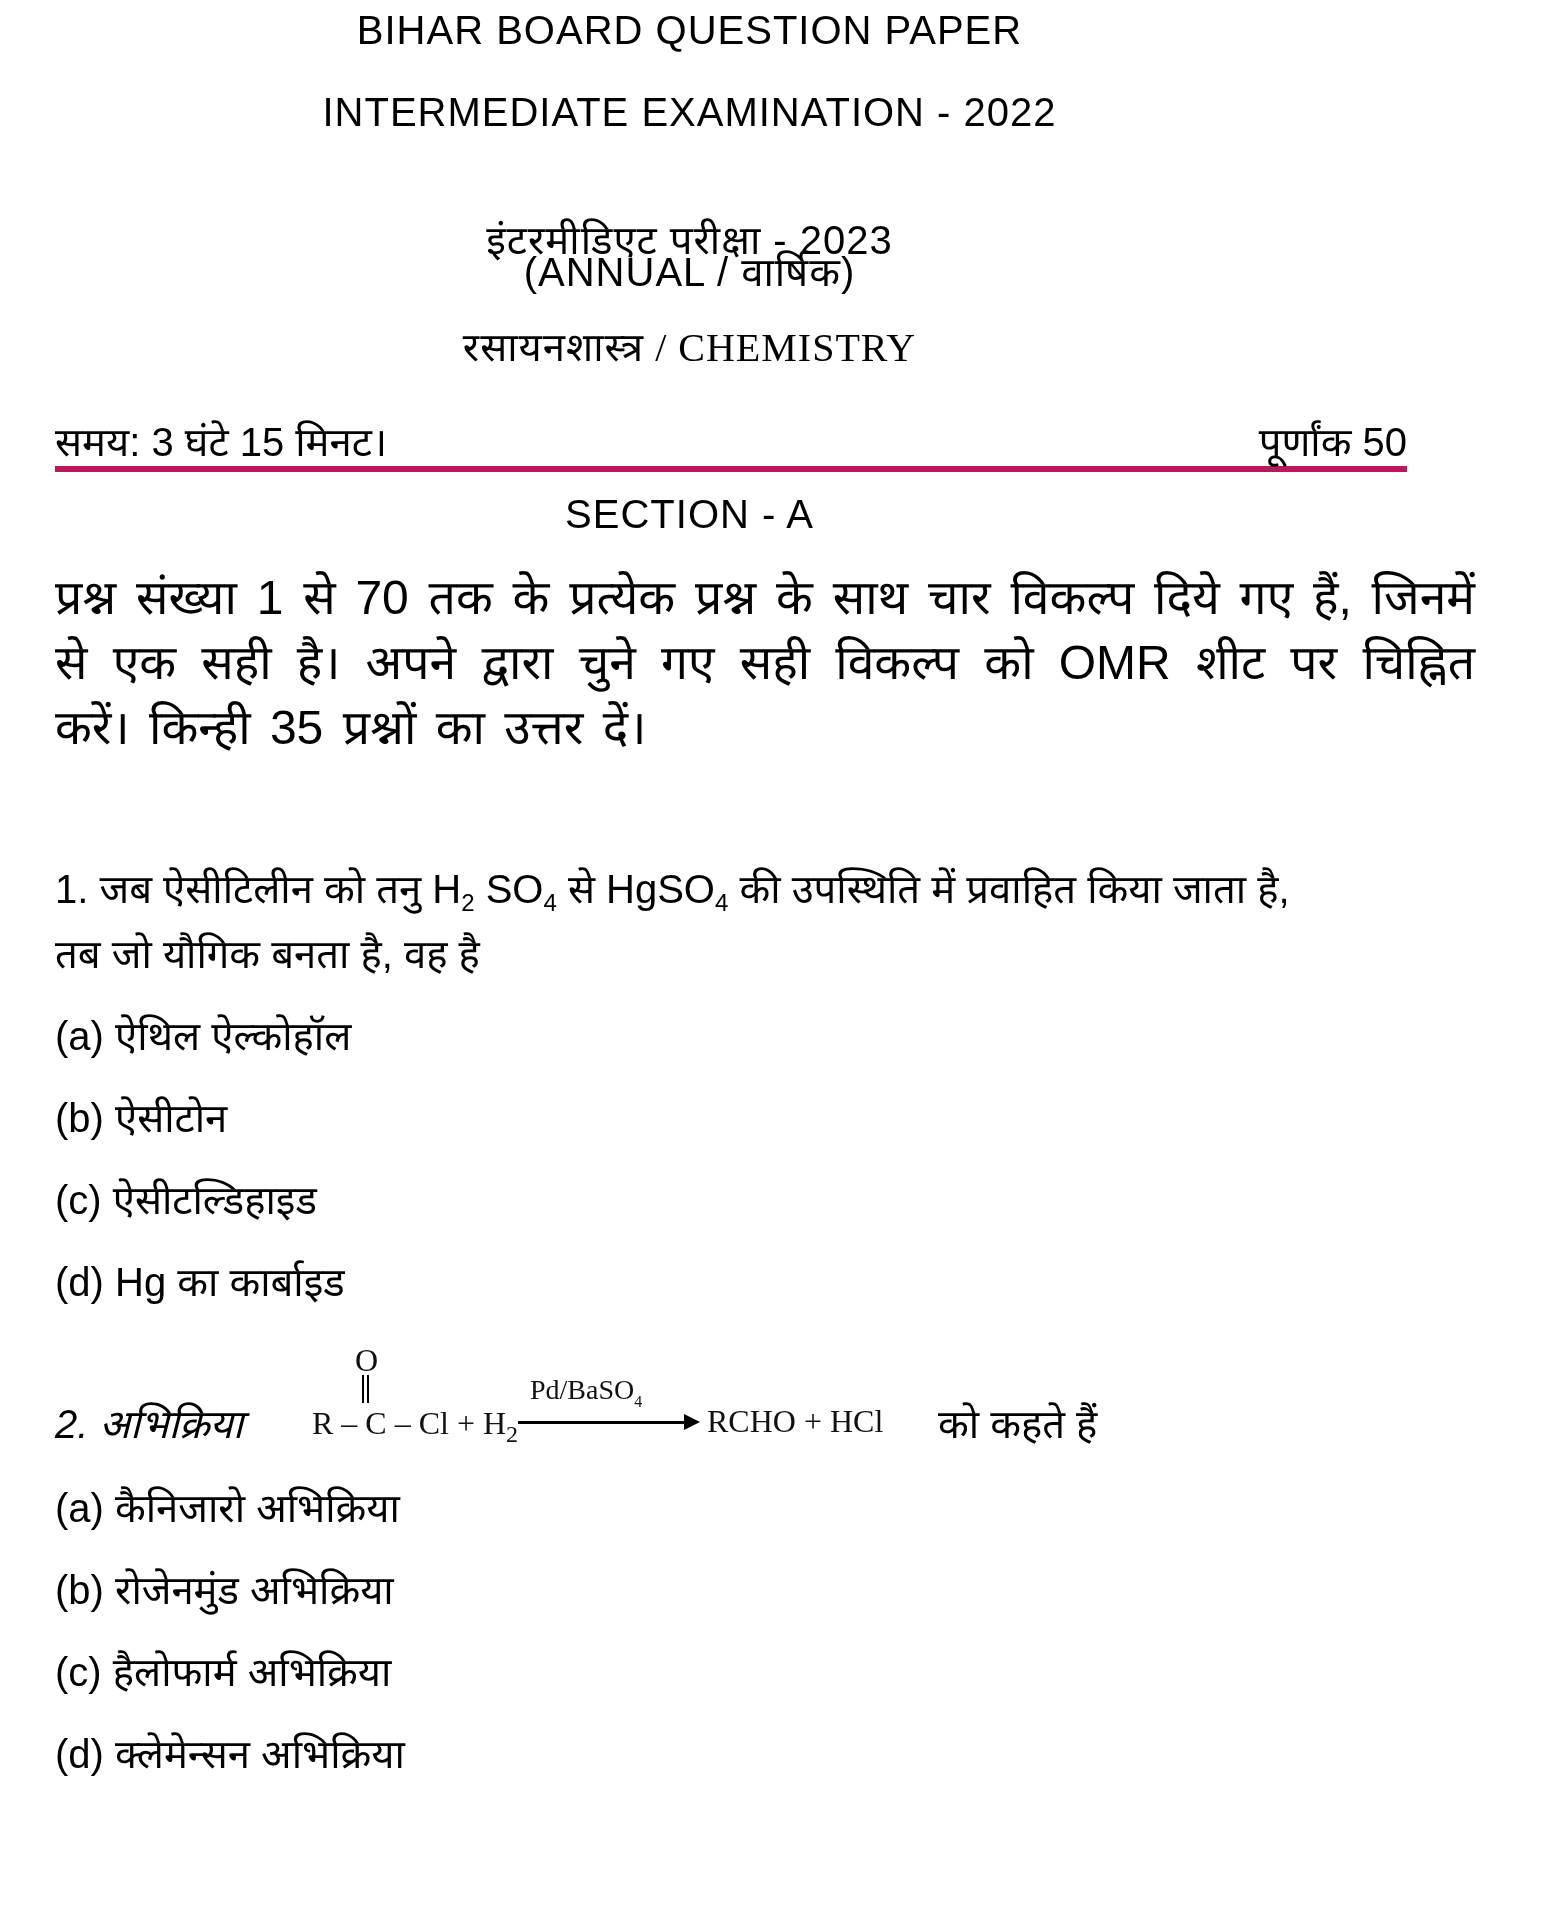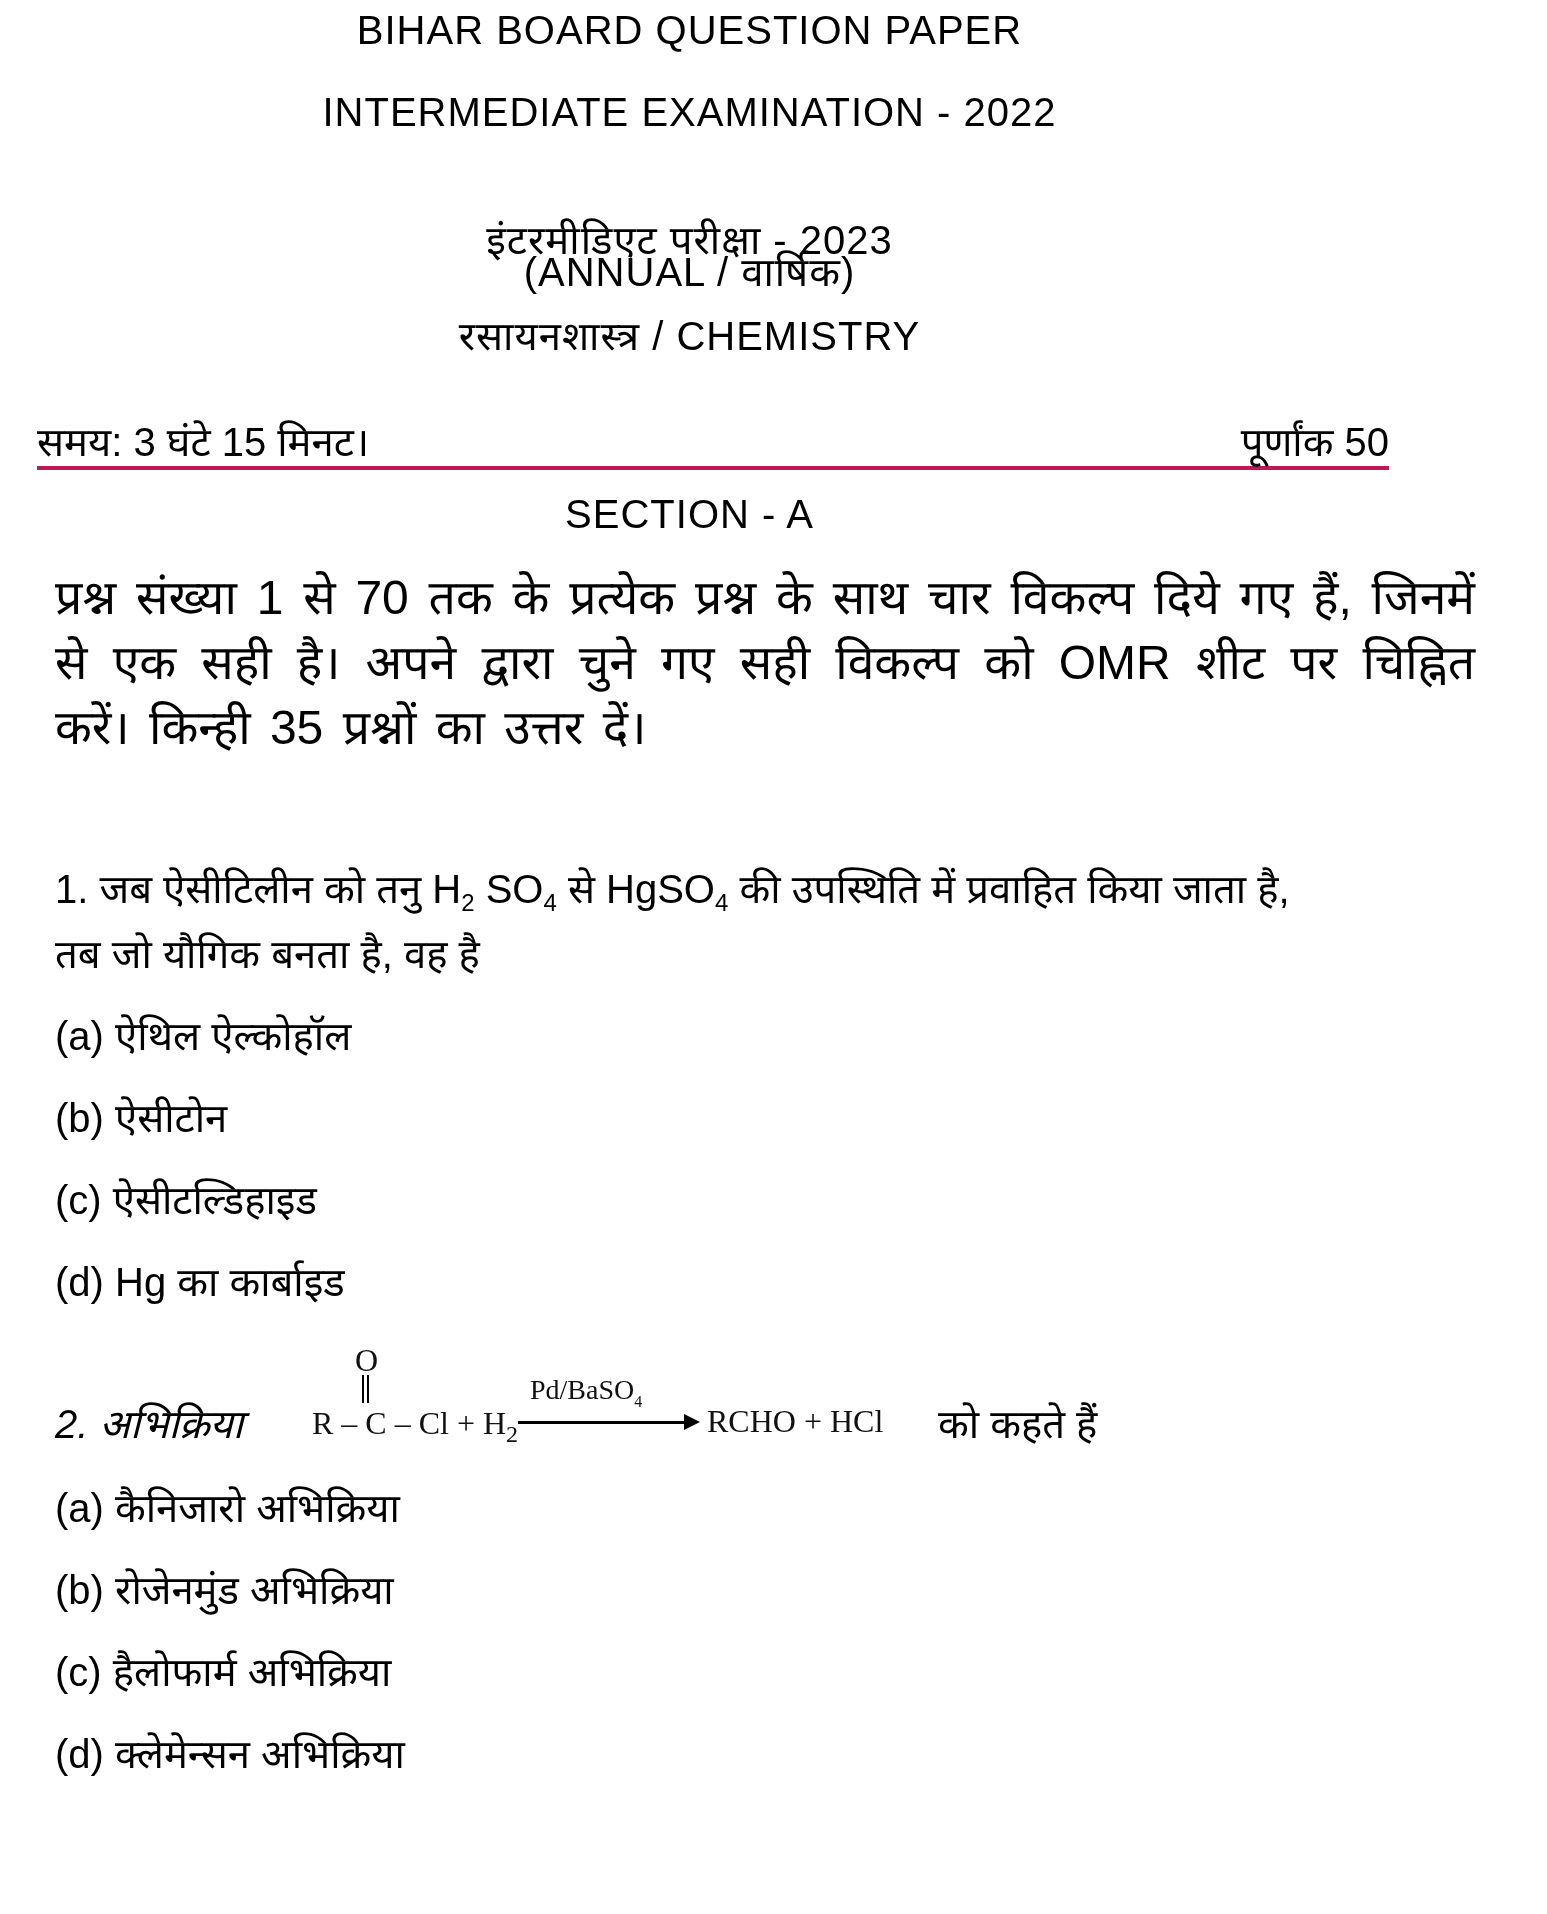--- a/index.html
+++ b/index.html
@@ -3,39 +3,39 @@
 <meta charset="utf-8">
 <style>
   html, body { margin: 0; padding: 0; background: #ffffff; }
   body {
     width: 1547px; height: 1914px; position: relative; overflow: hidden;
     font-family: "Liberation Sans", "DejaVu Sans", sans-serif;
     color: #000000;
   }
   .center { position: absolute; left: 0; width: 1379px; text-align: center; font-size: 40px; line-height: 48px; letter-spacing: 1px; }
   .line { position: absolute; left: 55px; font-size: 40px; line-height: 48px; white-space: nowrap; }
-  .rule-row { position: absolute; left: 37px; top: 418px; width: 1352px; height: 48px; border-bottom: 4px solid #be185d; }
+  .rule-row { position: absolute; left: 55px; top: 418px; width: 1352px; height: 48px; border-bottom: 6px solid #be185d; }
   .rule-row .left { position: absolute; left: 0; top: 0; font-size: 40px; line-height: 48px; }
   .rule-row .right { position: absolute; right: 0; top: 0; font-size: 40px; line-height: 48px; }
   .para { position: absolute; left: 55px; width: 1420px; font-size: 48px; line-height: 65px; text-align: justify; word-spacing: 6px; }
   sub { font-size: 24px; vertical-align: -8px; line-height: 0; }
   .eq { position: absolute; font-family: "Liberation Serif", "DejaVu Serif", serif; font-size: 32px; line-height: 36px; white-space: nowrap; color: #111; }
   .arrow-line { position: absolute; height: 3px; background: #000; }
   .arrow-head { position: absolute; width: 0; height: 0; border-top: 8px solid transparent; border-bottom: 8px solid transparent; border-left: 16px solid #000; }
   .dbl { position: absolute; width: 2px; height: 28px; background: #000; }
 </style>
 </head>
 <body>
 
 <div>
   <div class="center" style="top:6px;">BIHAR BOARD QUESTION PAPER</div>
   <div class="center" style="top:88px;">INTERMEDIATE EXAMINATION - 2022</div>
   <div class="center" style="top:168px;margin-top:48px;">इंटरमीडिएट परीक्षा - 2023</div>
   <div class="center" style="top:248px;">(ANNUAL / वार्षिक)</div>
-  <div class="center" style="top:312px;">रसायनशास्त्र / CHEMISTRY</div>
+  <div class="center" style="top:324px;font-family:Liberation Serif, serif;">रसायनशास्त्र / CHEMISTRY</div>
 </div>
 
 <div class="rule-row">
   <span class="left">समय: 3 घंटे 15 मिनट।</span>
   <span class="right">पूर्णांक 50</span>
 </div>
 
 <div class="center" style="top:490px;">SECTION - A</div>
 
 <div class="para" style="top:565px;">प्रश्न संख्या 1 से 70 तक के प्रत्येक प्रश्न के साथ चार विकल्प दिये गए हैं, जिनमें से एक सही है। अपने द्वारा चुने गए सही विकल्प को OMR शीट पर चिह्नित करें। किन्ही 35 प्रश्नों का उत्तर दें।</div>

